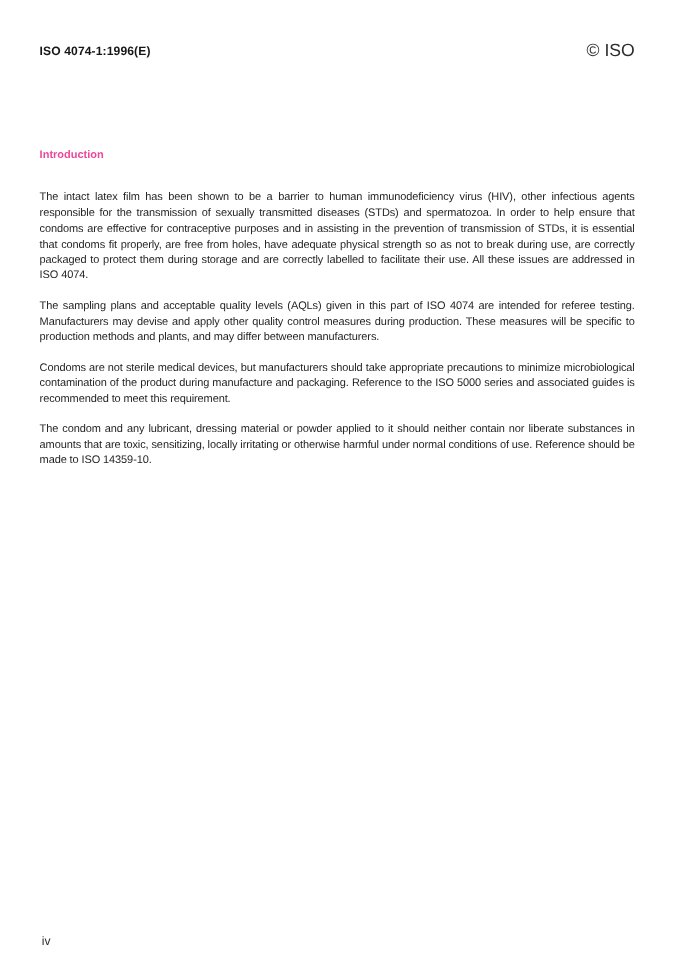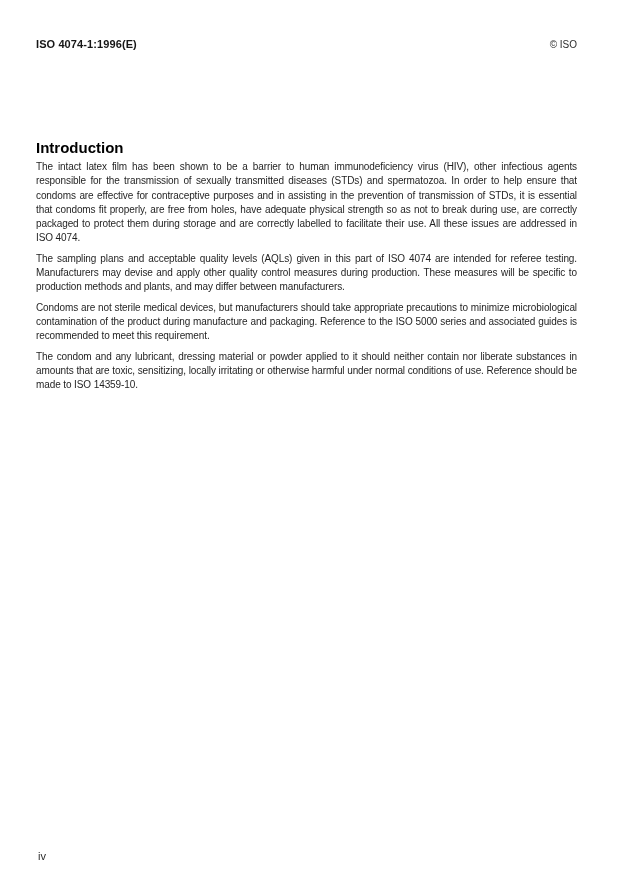--- a/index.html
+++ b/index.html
@@ -26,39 +26,39 @@
     justify-content: space-between;
     align-items: center;
   }
   .doc-id {
     font-size: 11px;
     font-weight: bold;
     letter-spacing: 0.1px;
     color: #161616;
   }
   .copyright {
-    font-size: 10px;
+    font-size: 16px;
     color: #2c2c2c;
   }
   .section-heading {
     position: absolute;
     top: 129px;
     left: 36px;
-    font-size: 15px;
+    font-size: 10px;
     font-weight: bold;
-    color: #000000;
+    color: #ec4899;
   }
   .content {
     position: absolute;
     top: 160px;
     left: 36px;
     width: 541px;
   }
   .content p {
-    margin: 0 0 6px 0;
+    margin: 13px 0 6px 0;
     font-size: 10px;
     line-height: 14.3px;
     letter-spacing: -0.1px;
     text-align: justify;
     color: #1f1f1f;
   }
   .page-number {
     position: absolute;
     top: 850px;
     left: 38px;

